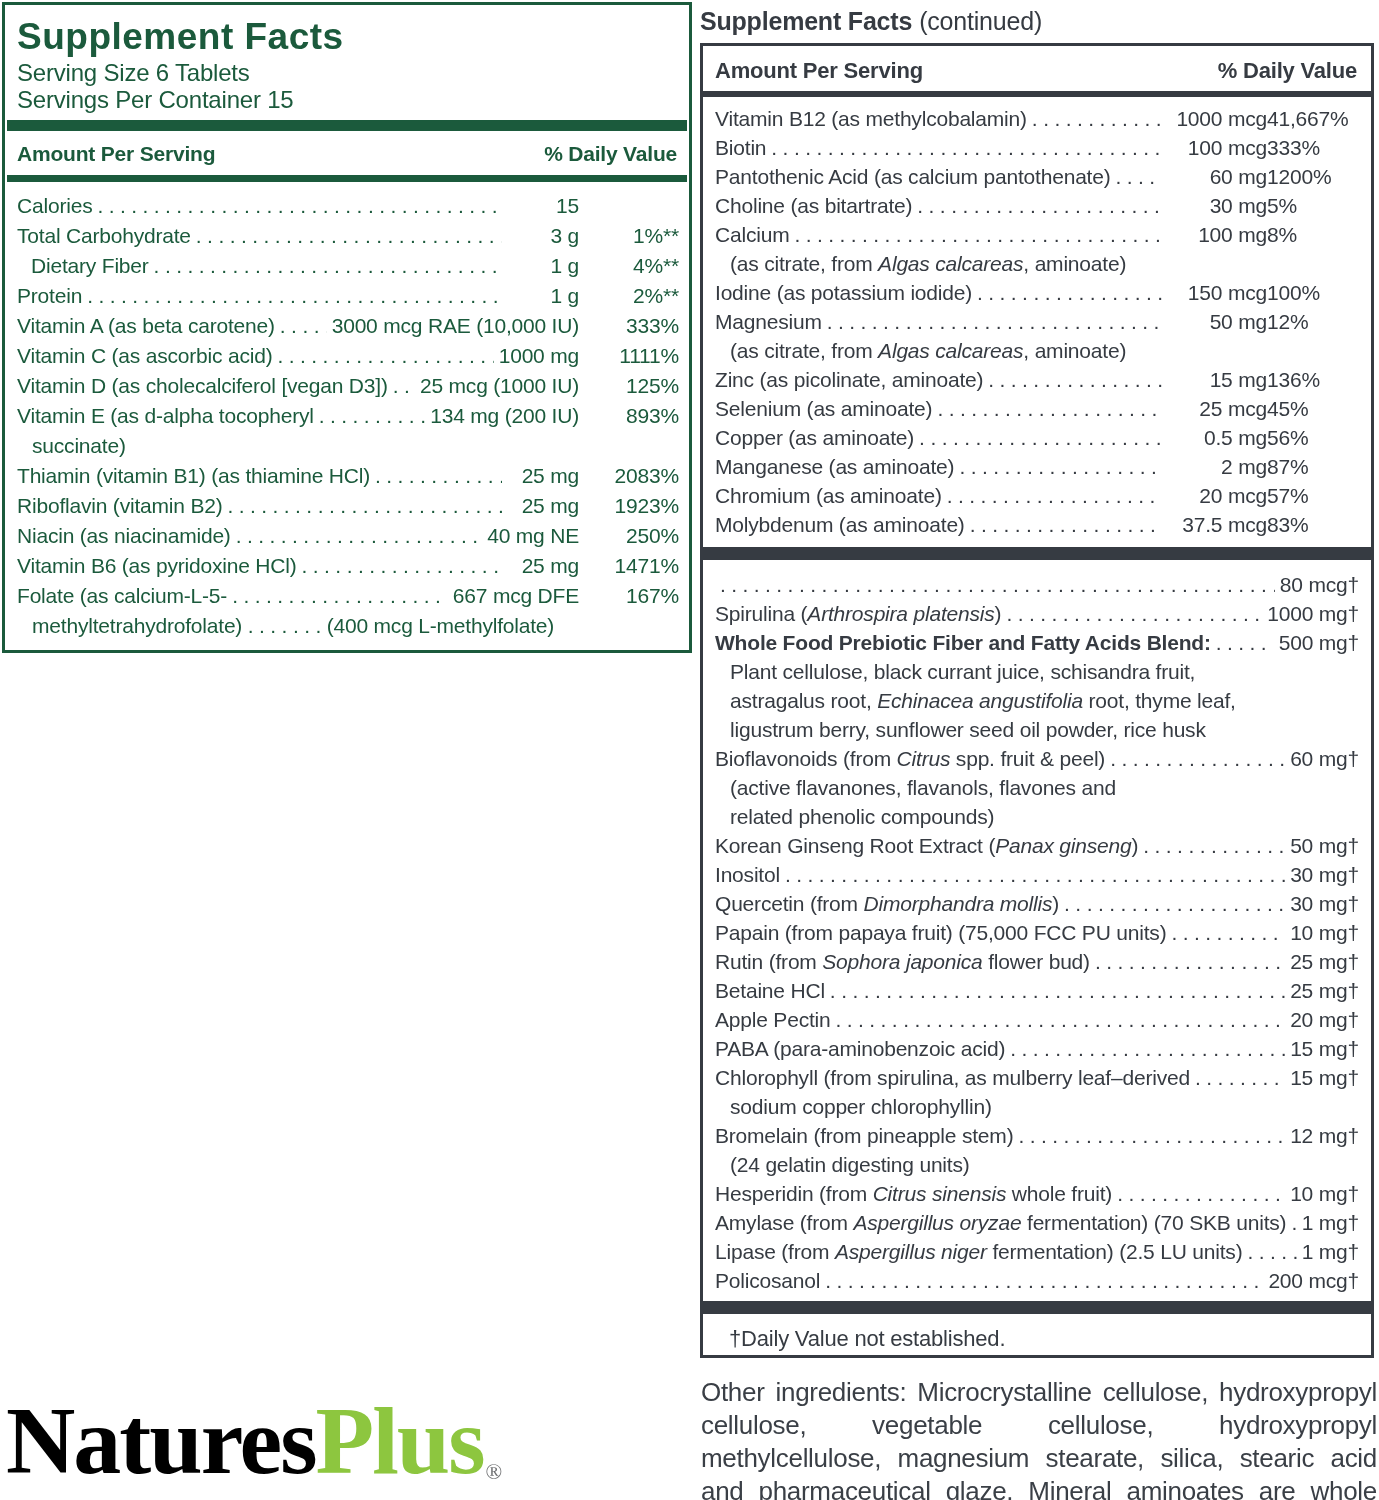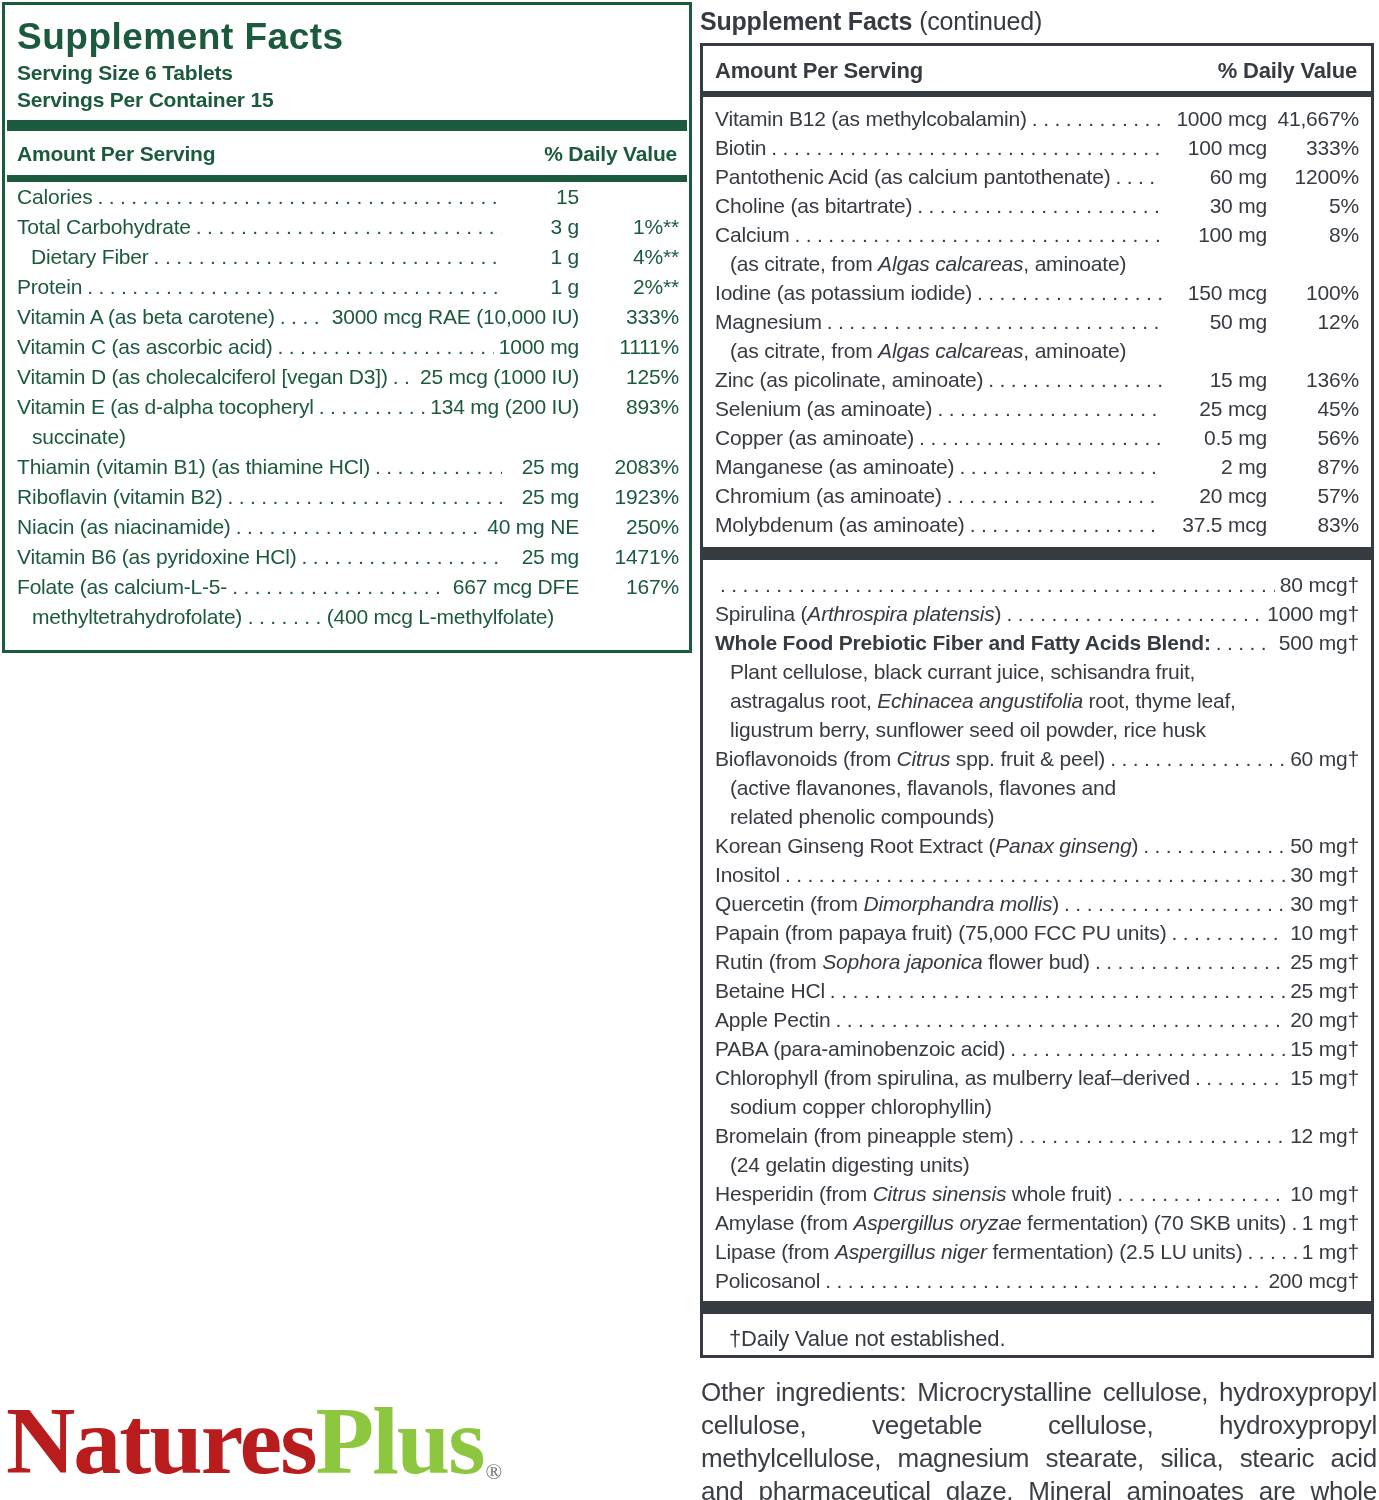--- a/index.html
+++ b/index.html
@@ -3,27 +3,27 @@
 <meta charset="utf-8">
 <style>
   html,body{margin:0;padding:0;background:#ffffff;}
   .sheet{position:relative;width:1379px;height:1500px;background:#ffffff;overflow:hidden;
          font-family:"Liberation Sans",sans-serif;letter-spacing:-0.2px;}
 
   
   .left-box{position:absolute;left:2px;top:2px;width:690px;height:651px;box-sizing:border-box;
             border:3px solid #1b5a3c;color:#1b5a3c;padding:6px 10px 0 12px;}
   .sf-title{font-size:37px;font-weight:bold;letter-spacing:0.5px;line-height:44px;margin-top:4px;}
-  .serving{font-size:21px;font-weight:bold;line-height:27px;}
+  .serving{font-size:24px;font-weight:normal;line-height:27px;}
   .bar{background:#1b5a3c;margin-left:-10px;margin-right:-8px;}
   .bar.thick{height:11px;margin-top:7px;}
   .bar.thin{height:7px;}
   .hdr-row{display:flex;justify-content:space-between;font-size:21px;font-weight:bold;
            padding:11px 2px 9px 0;}
-  .rows{font-size:21px;line-height:30px;}
+  .rows{margin-top:9px;font-size:21px;line-height:30px;}
   .row{display:flex;align-items:baseline;}
   .row.ind .nm{padding-left:14px;}
   .nm{white-space:nowrap;}
   .nm.b{font-weight:bold;}
   .ld{flex:1;min-width:0;overflow:hidden;white-space:nowrap;margin:0 5px;}
   .am{white-space:nowrap;}
   .sub{padding-left:15px;white-space:nowrap;}
   .it{font-style:italic;}
   #left-rows .am{min-width:72px;text-align:right;}
   #left-rows .dv{width:100px;text-align:right;white-space:nowrap;}
@@ -34,35 +34,35 @@
   .r-title .b{font-weight:bold;}
   .r-title .cont{font-weight:normal;margin-left:7px;}
   .r-box{margin-top:7px;border:3px solid #363b42;box-sizing:border-box;height:1315px;
          padding:4px 12px 0 12px;}
   .r-box .bar{background:#363b42;margin-left:-12px;margin-right:-12px;}
   .r-hdr{display:flex;justify-content:space-between;font-size:22px;font-weight:bold;
          padding:8px 2px 7px 0;}
   .bar.rthin{height:6px;}
   .r-rows{margin-top:7px;font-size:21px;line-height:29px;}
   #right-rows-1 .am{min-width:100px;text-align:right;}
-  #right-rows-1 .dv{width:92px;text-align:right;white-space:nowrap;}
+  #right-rows-1 .dv{width:92px;white-space:nowrap;}
   #right-rows-2 .am{text-align:right;}
   .bar.rsep1{height:13px;margin-top:8px;margin-bottom:10px;}
   .bar.rsep2{height:13px;margin-top:6px;}
   .footnotes{margin-top:9px;font-size:22px;line-height:32px;}
   .fn2{padding-left:14px;}
 
   
   .other-ing{position:absolute;left:701px;top:1376px;width:676px;font-size:26px;line-height:33px;
              text-align:justify;color:#3a3f46;letter-spacing:-0.3px;}
 
   
   .logo{position:absolute;left:6px;top:1386px;font-family:"Liberation Serif",serif;
         font-weight:bold;font-size:96px;letter-spacing:-2px;line-height:110px;white-space:nowrap;}
-  .logo .natures{color:#b91c1c;}
+  .logo .natures{color:#000000;}
   .logo .plus{color:#8dc63f;}
   .logo .reg{font-size:22px;color:#6d6e70;letter-spacing:0;vertical-align:baseline;
              position:relative;top:6px;left:2px;font-weight:normal;}
 </style>
 </head>
 <body>
 
 <div class="sheet">
 
   <div class="left-box">

